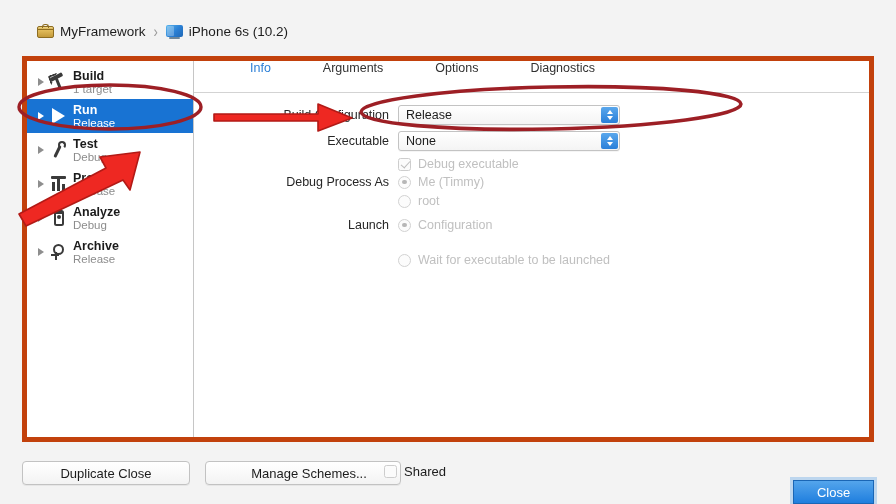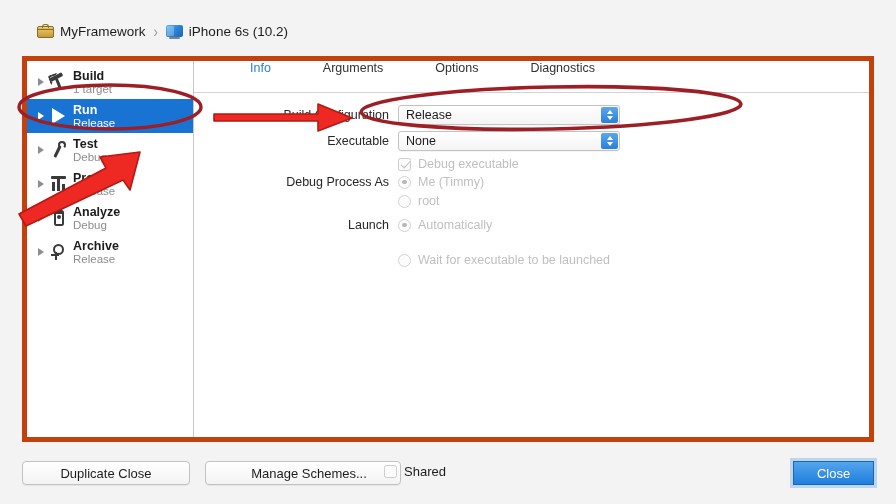--- a/index.html
+++ b/index.html
@@ -411,21 +411,21 @@
     left: 384px; top: 464px;
     display: flex; align-items: center;
   }
   #shared-wrap .lbl {
     font-size: 13px;
     color: #1c1c1c;
     margin-left: 7px;
   }
   #btn-close {
     position: absolute;
-    left: 793px; top: 461px;
+    left: 793px; top: 480px;
     width: 81px; height: 24px;
     border-radius: 0;
     background: linear-gradient(#54a5ec, #1f7ede);
     border: 1px solid #1a66b5;
     box-sizing: border-box;
     display: flex;
     align-items: center;
     justify-content: center;
     font-size: 13px;
     color: #ffffff;
@@ -621,21 +621,21 @@
           <span class="ctl-wrap">
             <span class="radio"></span>
             <span class="ctl-label">root</span>
           </span>
         </div>
 
         <div class="frow" style="margin-bottom:21px;">
           <span class="flabel">Launch</span>
           <span class="ctl-wrap">
             <span class="radio on"></span>
-            <span class="ctl-label">Automatically</span>
+            <span class="ctl-label">Configuration</span>
           </span>
         </div>
 
         <div class="frow">
           <span class="flabel"></span>
           <span class="ctl-wrap">
             <span class="radio"></span>
             <span class="ctl-label">Wait for executable to be launched</span>
           </span>
         </div>

